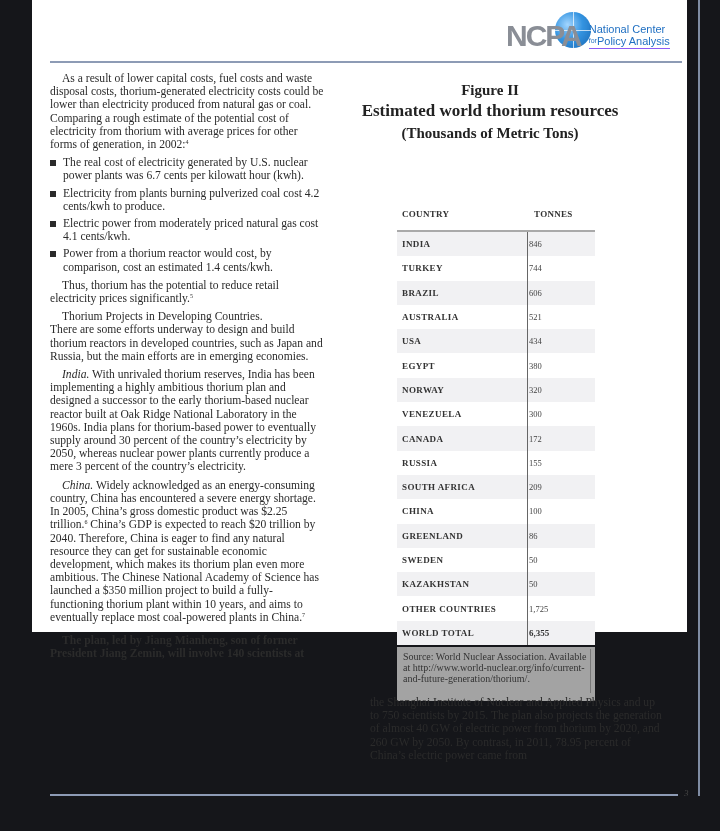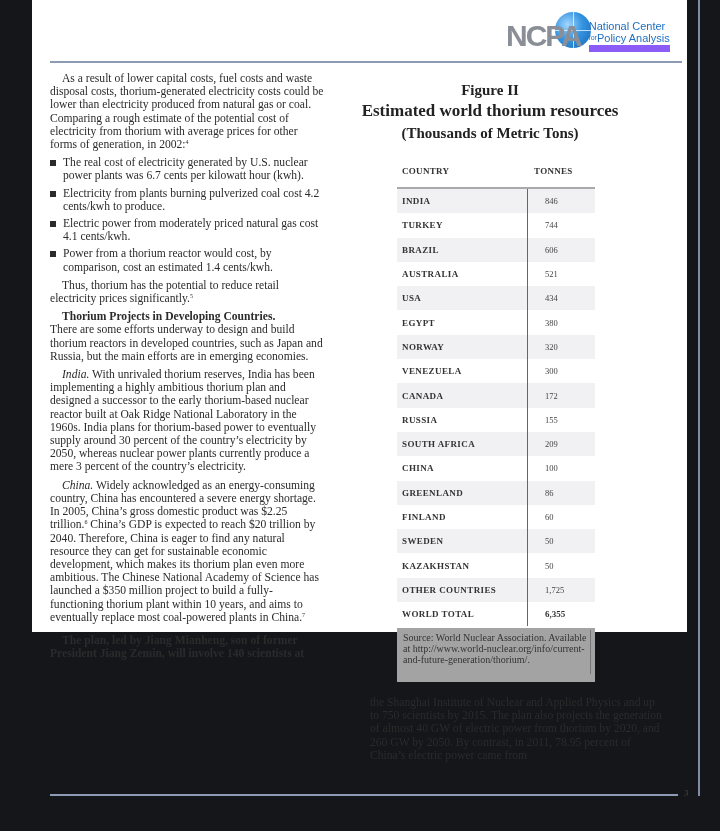--- a/index.html
+++ b/index.html
@@ -9,48 +9,48 @@
   .right-vline { position:absolute; left:666px; top:0; width:2px; height:796px; background:#7f8ca3; }
   .footer-rule { position:absolute; left:18px; top:794px; width:628px; height:2px; background:#8d9bb5; }
   .page-number { position:absolute; left:652px; top:788px; font-size:9px; font-style:italic; color:#444; }
 
   .logo { position:absolute; left:474px; top:14px; height:44px; display:flex; align-items:center; }
   .logo-text { font-family:"Liberation Sans", sans-serif; font-weight:bold; font-size:30px; color:#8a8e96; letter-spacing:-2px; position:relative; }
   .globe { position:absolute; left:49px; top:-7px; width:36px; height:36px; border-radius:50%; background:radial-gradient(circle at 35% 35%, #9fd4ff 0%, #2a8fe0 45%, #0b5fb0 100%); opacity:0.95; }
   .globe::before { content:""; position:absolute; left:0; top:50%; width:100%; height:1px; background:rgba(255,255,255,0.7); }
   .globe::after { content:""; position:absolute; left:50%; top:0; width:1px; height:100%; background:rgba(255,255,255,0.7); }
   .logo-letters { position:relative; z-index:2; }
-  .logo-name { margin-left:8px; font-family:"Liberation Sans", sans-serif; font-size:11px; line-height:12px; color:#1f6fc2; border-bottom:7px solid #8b5cf6; padding-bottom:1px; }
+  .logo-name { margin-left:8px; font-family:"Liberation Sans", sans-serif; font-size:11px; line-height:12px; color:#1f6fc2; border-bottom:1px solid #8b5cf6; padding-bottom:1px; }
   .logo-name .small { font-size:7px; vertical-align:top; }
 
   .col-left { position:absolute; left:50px; top:72px; width:276px; font-size:11.6px; line-height:13.2px; color:#2b2b2b; }
   .col-left p { margin:0 0 5px 0; text-indent:12px; }
   .col-left ul { list-style:none; margin:0 0 5px 0; padding:0; }
   .col-left li { position:relative; padding-left:13px; margin-bottom:4px; }
   .bullet { position:absolute; left:0; top:4px; width:6px; height:6px; background:#2b2b2b; }
-  .col-left b { font-weight:bold;margin-top:42px; }
+  .col-left b { font-weight:normal;margin-top:42px; }
   .col-left i { font-style:italic; }
   sup { font-size:6px; vertical-align:top; line-height:8px; }
 
   .fig-title { position:absolute; left:340px; top:80px; width:300px; text-align:center; font-weight:bold; color:#222; }
   .fig-label { font-size:15px; line-height:20px; }
   .fig-main { font-size:17px; line-height:22px; }
   .fig-sub { font-size:15px; line-height:22px; }
 
   .table-wrap { position:absolute; left:397px; top:160px; width:198px; }
   .th-row { display:flex; height:22px; align-items:center; font-family:"Liberation Serif", serif; font-weight:bold; font-size:9px; color:#333; letter-spacing:0.3px; }
   .th-country { width:132px; padding-left:5px; }
   .th-tonnes { padding-left:0px; }
   .th-rule { height:2px; background:#a9a9a9; margin-top:5px; }
   .rows { position:relative; }
   .rows::after { content:""; position:absolute; left:130px; top:0; width:1px; height:100%; background:#666; }
   .row { display:flex; height:24.3px; align-items:center; font-size:9px; }
   .row:nth-child(odd) { background:#f1f1f3; }
   .row .c1 { width:132px; padding-left:5px; font-weight:bold; color:#333; letter-spacing:0.4px; box-sizing:border-box; }
-  .row .c2 { padding-left:16px; color:#444; font-size:8.5px; }
+  .row .c2 { padding-left:0; color:#444; font-size:8.5px; }
   .row.total .c2 { font-weight:bold; font-size:9px; color:#333; }
   .source { position:relative; background:#a3a3a3; font-size:10px; line-height:11px; padding:4px 8px 17px 6px; color:#333; margin-top:2px; }
   .source::after { content:""; position:absolute; right:4px; top:2px; width:1px; height:44px; background:#777; }
 
   .col-right { position:absolute; left:357px; top:696px; width:296px; font-size:11.6px; line-height:13.2px; color:#2b2b2b; }
 </style>
 </head>
 <body>
 
 <div class="page">
@@ -82,21 +82,21 @@
     <p><i>China.</i> <span>Widely acknowledged as an energy-consuming country, China has encountered a severe energy shortage. In 2005, China’s gross domestic product was $2.25 trillion.</span><sup>6</sup><span> China’s GDP is expected to reach $20 trillion by 2040. Therefore, China is eager to find any natural resource they can get for sustainable economic development, which makes its thorium plan even more ambitious. The Chinese National Academy of Science has launched a $350 million project to build a fully-functioning thorium plant within 10 years, and aims to eventually replace most coal-powered plants in China.</span><sup>7</sup></p>
     <p style="margin-top:10px;font-weight:bold;"><span>The plan, led by Jiang Mianheng, son of former President Jiang Zemin, will involve 140 scientists at</span></p>
   </div>
 
   <div class="fig-title" style="left:308px;">
     <div class="fig-label">Figure II</div>
     <div class="fig-main">Estimated world thorium resources</div>
     <div class="fig-sub">(Thousands of Metric Tons)</div>
   </div>
 
-  <div class="table-wrap" style="left:365px;">
+  <div class="table-wrap" style="left:365px;margin-top:43px;">
     <div class="th-row">
       <div class="th-country">COUNTRY</div>
       <div class="th-tonnes">TONNES</div>
     </div>
     <div class="th-rule"></div>
     <div class="rows" id="table-rows">
         <div class="row">
           <div class="c1">INDIA</div>
           <div class="c2">846</div>
         </div>
@@ -142,24 +142,20 @@
         </div>
         <div class="row">
           <div class="c1">CHINA</div>
           <div class="c2">100</div>
         </div>
         <div class="row">
           <div class="c1">GREENLAND</div>
           <div class="c2">86</div>
         </div>
         <div class="row">
-          <div class="c1">FINLAND</div>
-          <div class="c2">60</div>
-        </div>
-        <div class="row">
           <div class="c1">SWEDEN</div>
           <div class="c2">50</div>
         </div>
         <div class="row">
           <div class="c1">KAZAKHSTAN</div>
           <div class="c2">50</div>
         </div>
         <div class="row">
           <div class="c1">OTHER COUNTRIES</div>
           <div class="c2">1,725</div>

